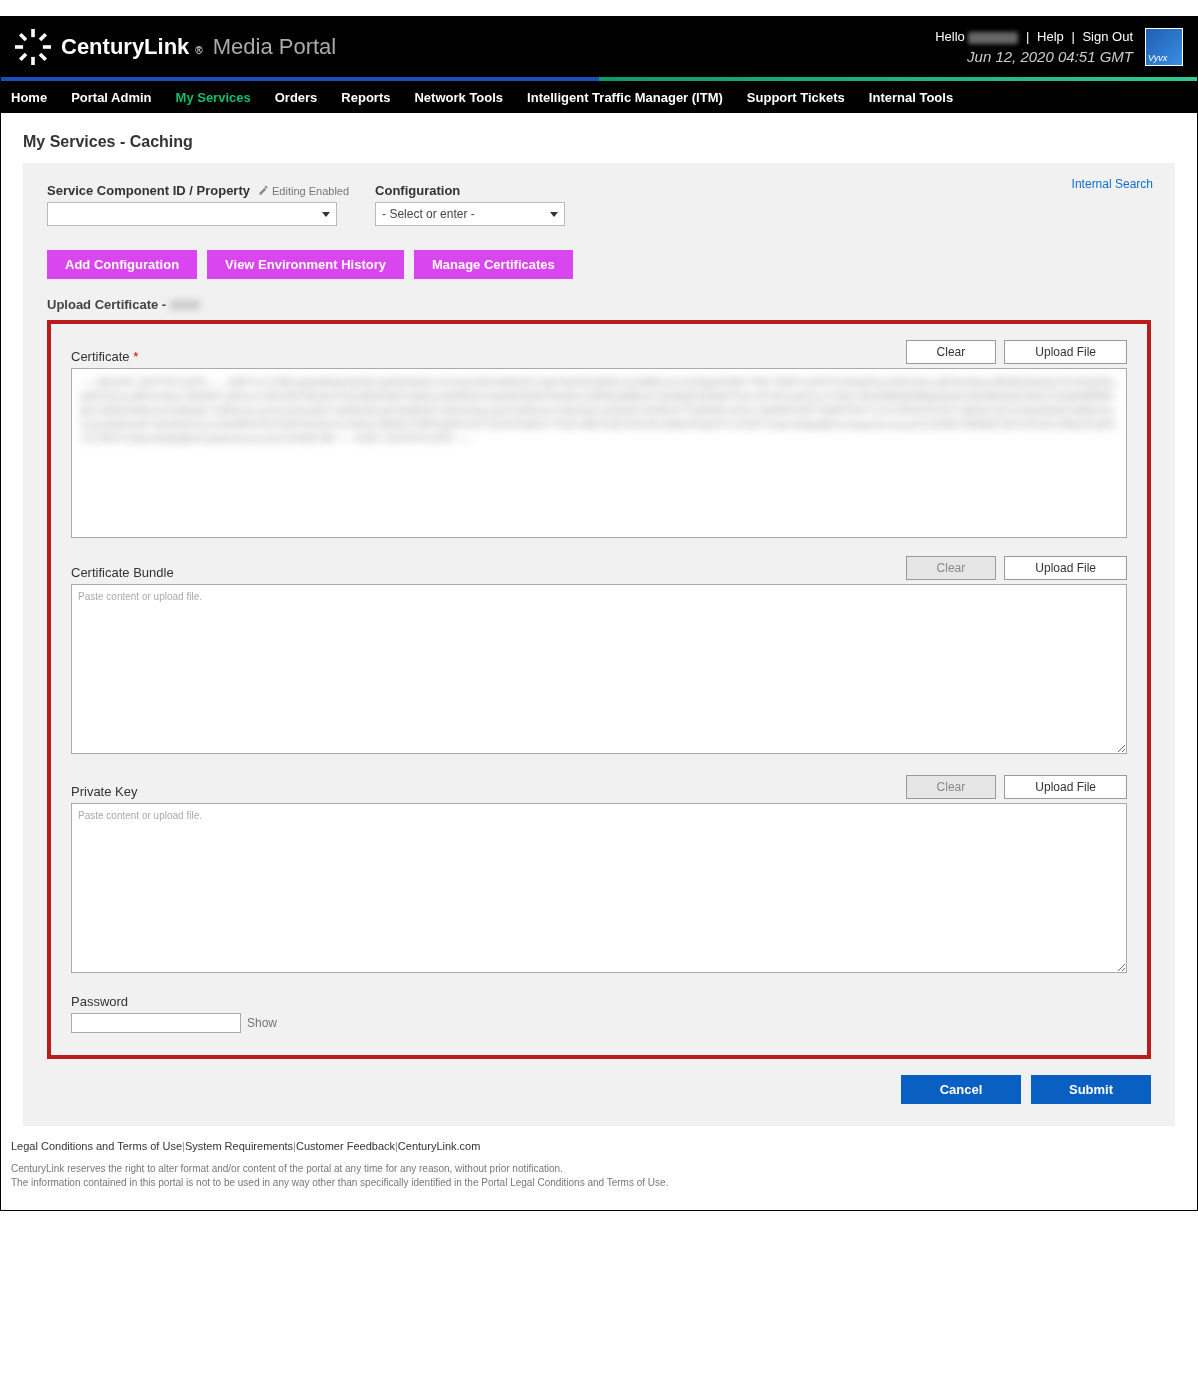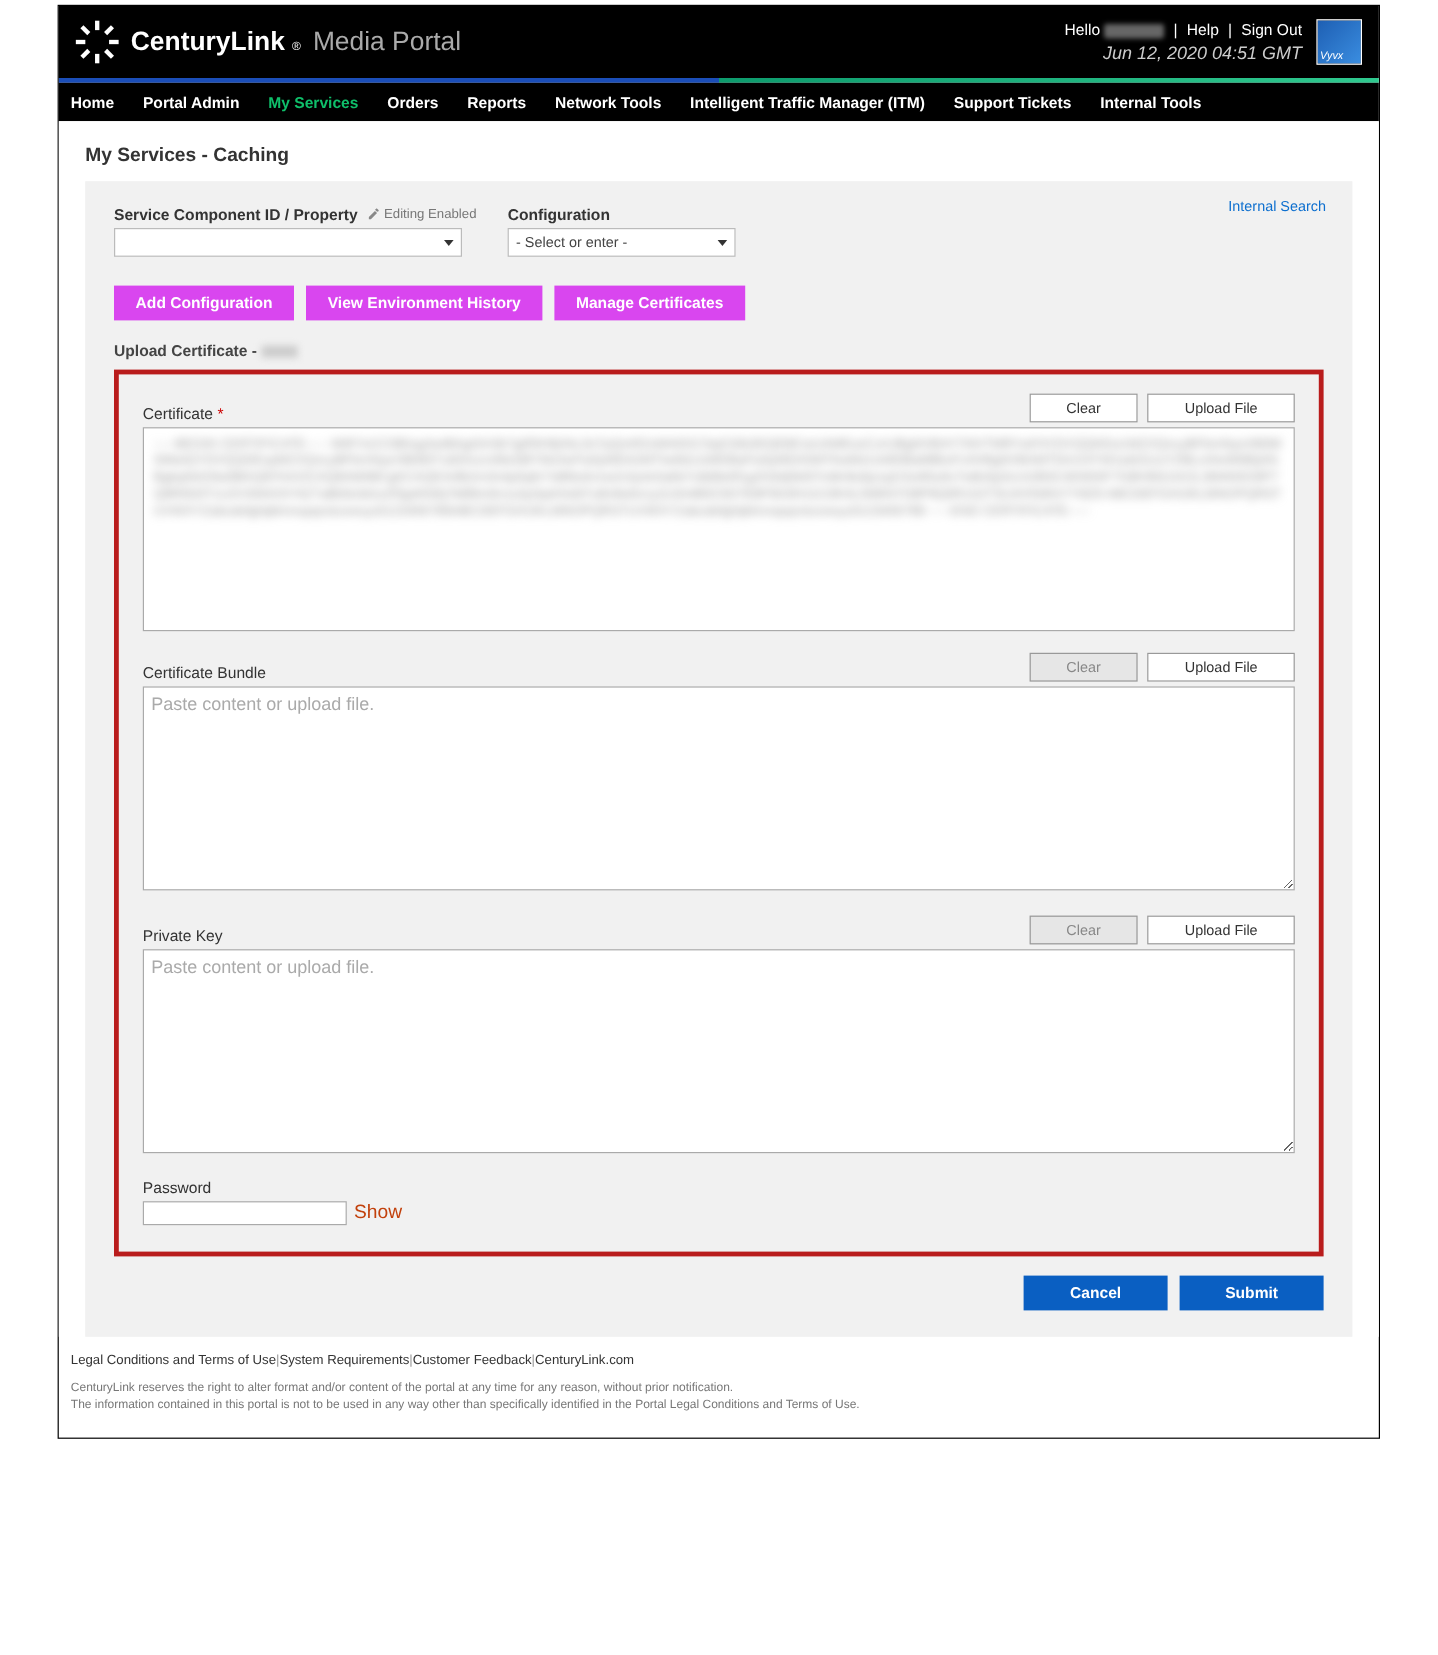--- a/index.html
+++ b/index.html
@@ -1,17 +1,17 @@
 <!DOCTYPE html>
 <html><head>
 <meta charset="utf-8">
 <style>
   * { box-sizing: border-box; margin: 0; padding: 0; }
   body { font-family: Arial, Helvetica, sans-serif; font-size: 12px; color: #333; background: #fff; }
-  .wrapper { width: 1102px; margin: 4px auto; border: 1px solid #000; }
+  .wrapper { width: 1198px; margin: 16px auto; border: 1px solid #000; }
   
   .topbar { background: #000; color: #fff; height: 60px; display: flex; align-items: center; justify-content: space-between; padding: 0 14px; }
   .brand { display: flex; align-items: center; gap: 10px; }
   .brand-logo { width: 36px; height: 36px; }
   .brand-text { font-size: 22px; font-weight: 400; color: #fff; display: flex; align-items: baseline; gap: 6px;}
   .brand-text .bold { font-weight: 700; }
   .brand-text .reg { font-size: 10px; vertical-align: super; }
   .brand-sub { color: #aaa; font-size: 22px; font-weight: 300; margin-left: 4px;}
   .top-right { text-align: right; font-size: 13px; display:flex; align-items:center; gap:12px;}
   .top-right-inner { text-align:right; }
@@ -46,29 +46,29 @@
   .section-title { font-weight:700; font-size:13px; color:#444; margin-top:18px; display:flex; align-items:center; gap:4px;}
   .section-title .blur { filter:blur(3px); color:#999; display:inline-block; width:30px; height:10px; background:#ccc;}
   .cert-panel { background:#f1f1f1; border:4px solid #b91c1c; margin-top:8px; padding:16px 20px 22px 20px;}
   .field-block { margin-bottom:18px; }
   .field-header { display:flex; align-items:flex-end; justify-content:space-between; margin-bottom:4px;}
   .field-label { font-size:13px; color:#333;}
   .req { color:#c00; }
   .field-btns { display:flex; gap:8px;}
   .btn-white { background:#fff; border:1px solid #999; padding:4px 30px; font-size:12px; cursor:pointer; color:#333;}
   .btn-white.disabled { background:#e6e6e6; color:#888; cursor:default;}
-  textarea.ta { width:100%; border:1px solid #aaa; background:#fff; font-family:Arial; font-size:15px; padding:6px; resize:vertical; color:#333;}
+  textarea.ta { width:100%; border:1px solid #aaa; background:#fff; font-family:Arial; font-size:10px; padding:6px; resize:vertical; color:#333;}
   textarea.ta::placeholder { color:#aaa; }
   .cert-box { width:100%; height:170px; border:1px solid #aaa; background:#fff; overflow-y:scroll; padding:6px 8px; position:relative;}
   .cert-box .blurtext { filter: blur(4px); color:#999; font-size:11px; line-height:14px; word-break:break-all;}
   .ta.bundle { height:170px;}
   .ta.key { height:170px;}
   .pw-row { display:flex; align-items:center; gap:6px; margin-top:4px;}
   .pw-input { border:1px solid #aaa; height:20px; width:170px; padding:0 4px;}
-  .show-link { color:#c2410c; font-size:16px; cursor:pointer;text-align:center;}
+  .show-link { color:#737373; font-size:12px; cursor:pointer;text-align:center;}
   .action-row { display:flex; justify-content:flex-end; gap:10px; margin-top:16px;}
   .btn-action { background:#0a5fc2; color:#fff; border:none; width:120px; padding:7px 0; font-size:13px; font-weight:700; cursor:pointer;}
   
   .footer { padding:14px 10px 20px 10px; font-size:11px; color:#555;}
   .footer-links { display:flex; align-items:center;}
   .footer-links .fsep { color:#999; }
   .footer-links a { color:#333; text-decoration:none; cursor:pointer;}
   .disclaimer { margin-top:10px; font-size:10px; color:#777; line-height:14px;}
   .page-outer { padding-bottom:0;}
   .edit-icon { width:11px; height:11px; }

